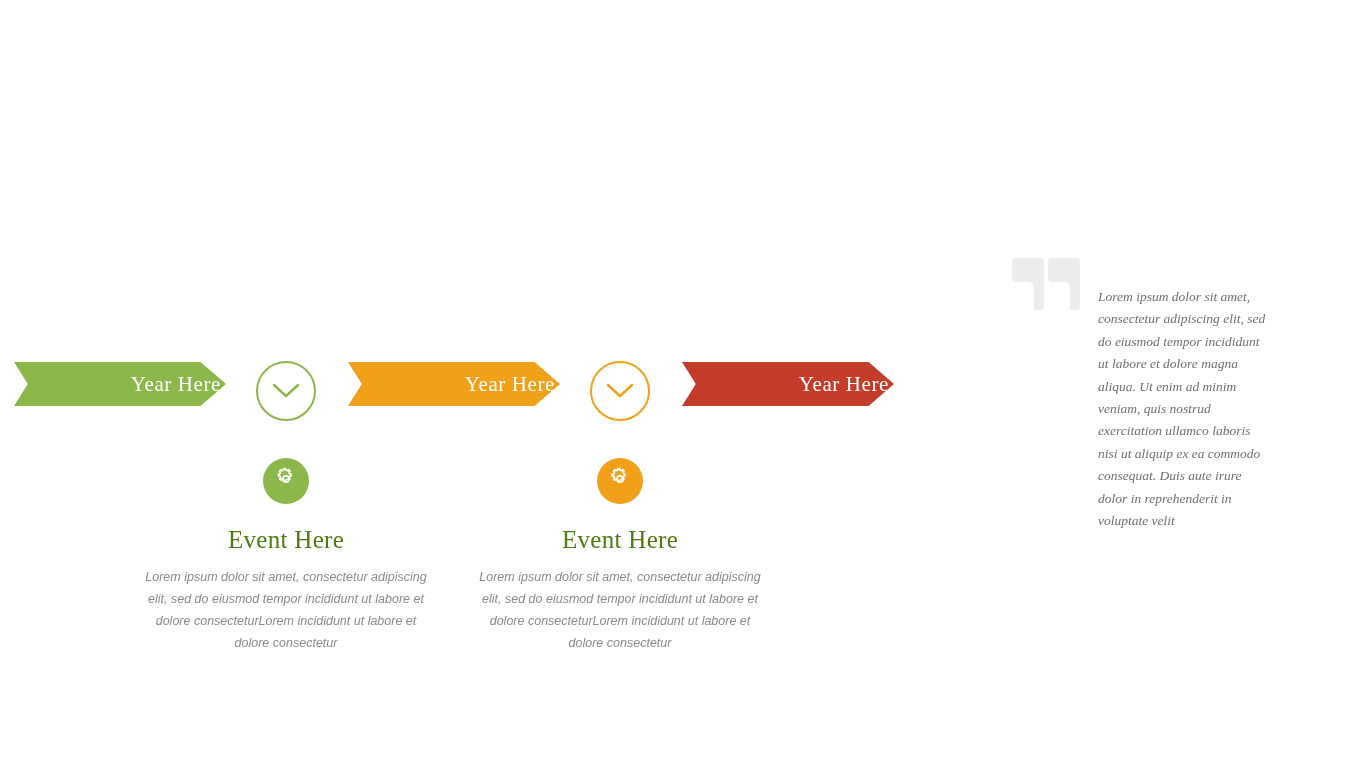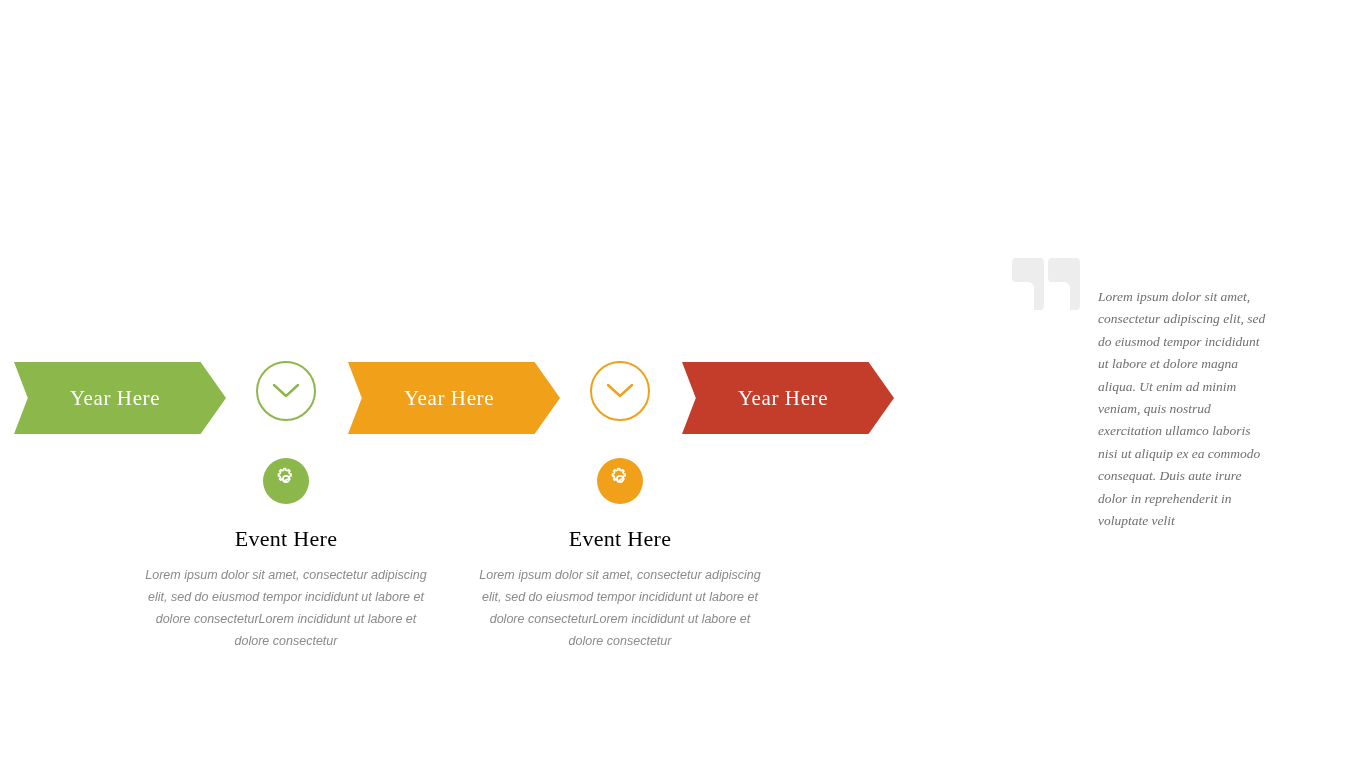--- a/index.html
+++ b/index.html
@@ -9,22 +9,22 @@
     font-family:"Liberation Sans",sans-serif;
     overflow:hidden;
     position:relative;
   }
   .stage{position:absolute;left:0;top:0;width:1365px;height:768px;}
 
   
   .timeline{position:absolute;left:0;top:362px;width:910px;height:60px;}
 
   .banner{
-    position:absolute;top:0;height:72px;
-    display:flex;align-items:center;justify-content:center;
+    position:absolute;top:0;height:44px;
+    display:flex;align-items:center;justify-content:flex-end;
     color:#ffffff;
     font-family:"Liberation Serif",serif;
     font-size:21px;
     letter-spacing:.6px;
     -webkit-clip-path:polygon(0 0, 88% 0, 100% 50%, 88% 100%, 0 100%, 6.5% 50%);
     clip-path:polygon(0 0, 88% 0, 100% 50%, 88% 100%, 0 100%, 6.5% 50%);
   }
   .banner span{display:block;transform:translateX(-5px);}
   .b1{left:14px;width:212px;background:#8CB74A;}
   .b2{left:348px;width:212px;background:#F0A019;}
@@ -50,22 +50,22 @@
     width:46px;height:46px;border-radius:50%;
     margin:0 auto;
     display:flex;align-items:center;justify-content:center;
   }
   .g1{background:#8CB74A;}
   .g2{background:#F0A019;}
 
   .event-title{
     margin-top:22px;
     font-family:"Liberation Serif",serif;
-    font-size:22px;
-    color:#000000;
+    font-size:25px;
+    color:#4d7c0f;
     font-weight:400;
     letter-spacing:.3px;
   }
   .event-body{
     margin-top:12px;
     font-family:"Liberation Sans",sans-serif;
     font-style:italic;
     font-size:12.5px;
     line-height:22px;
     color:#8a8a8a;

